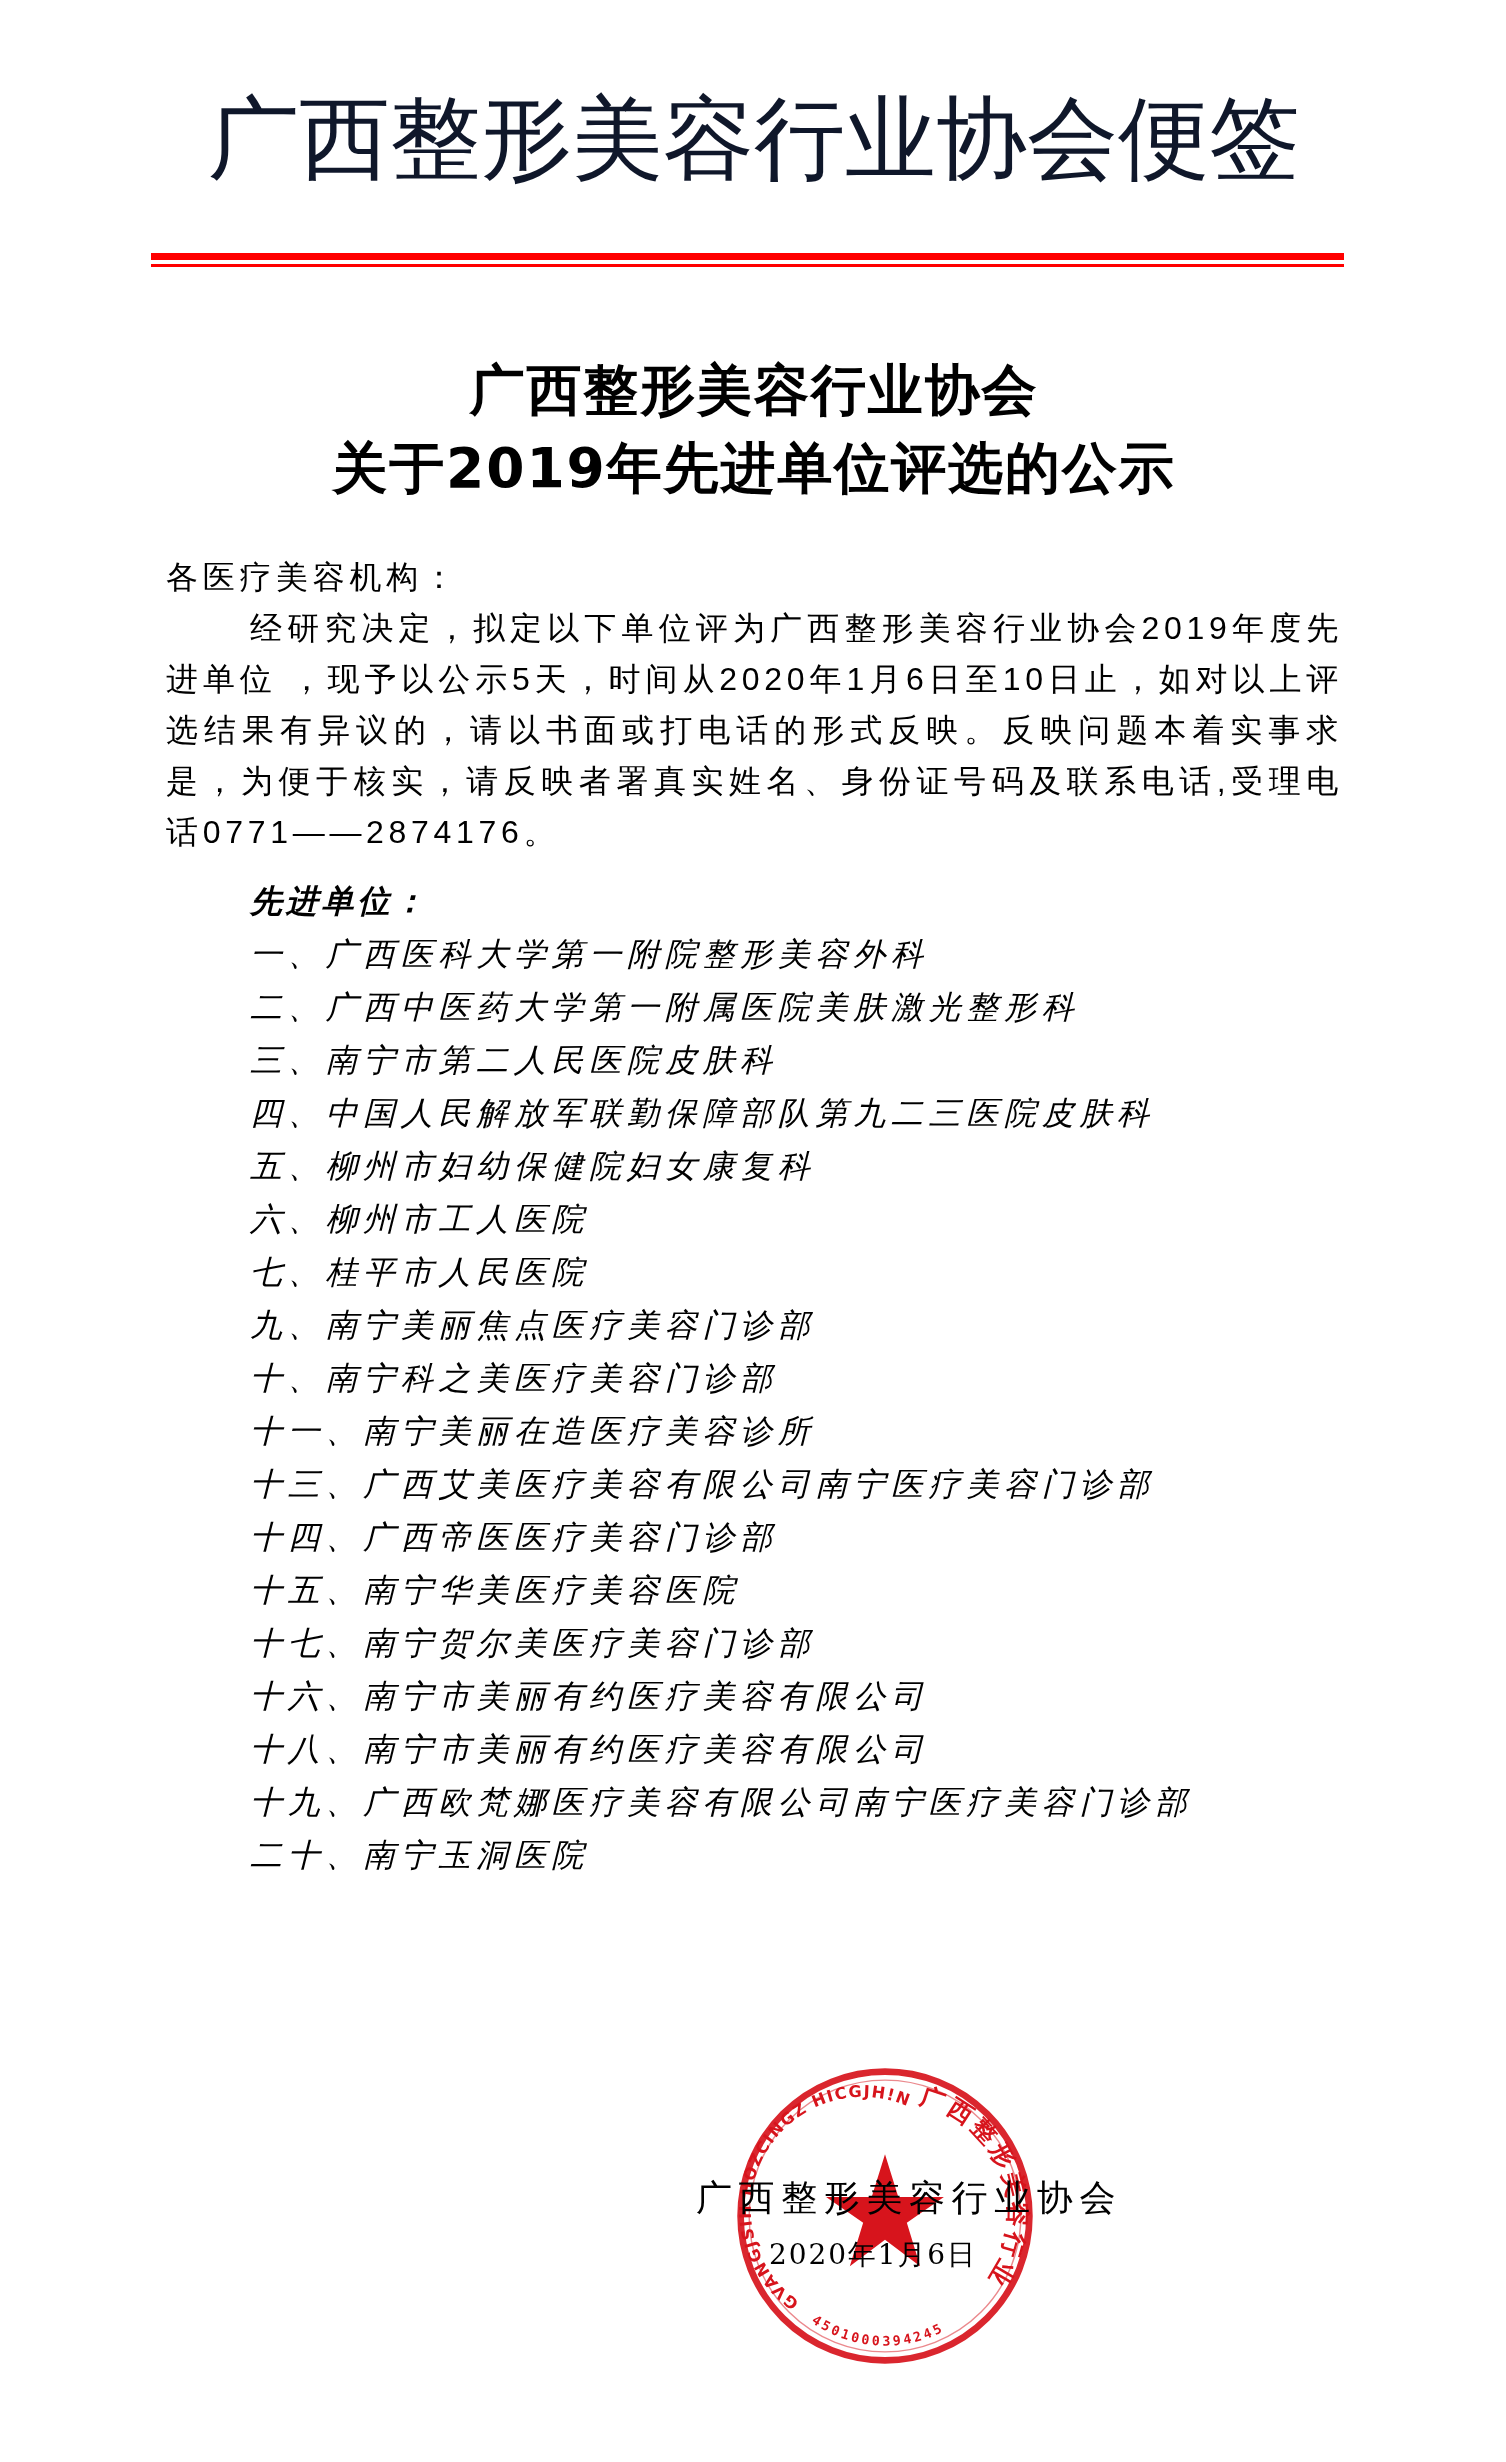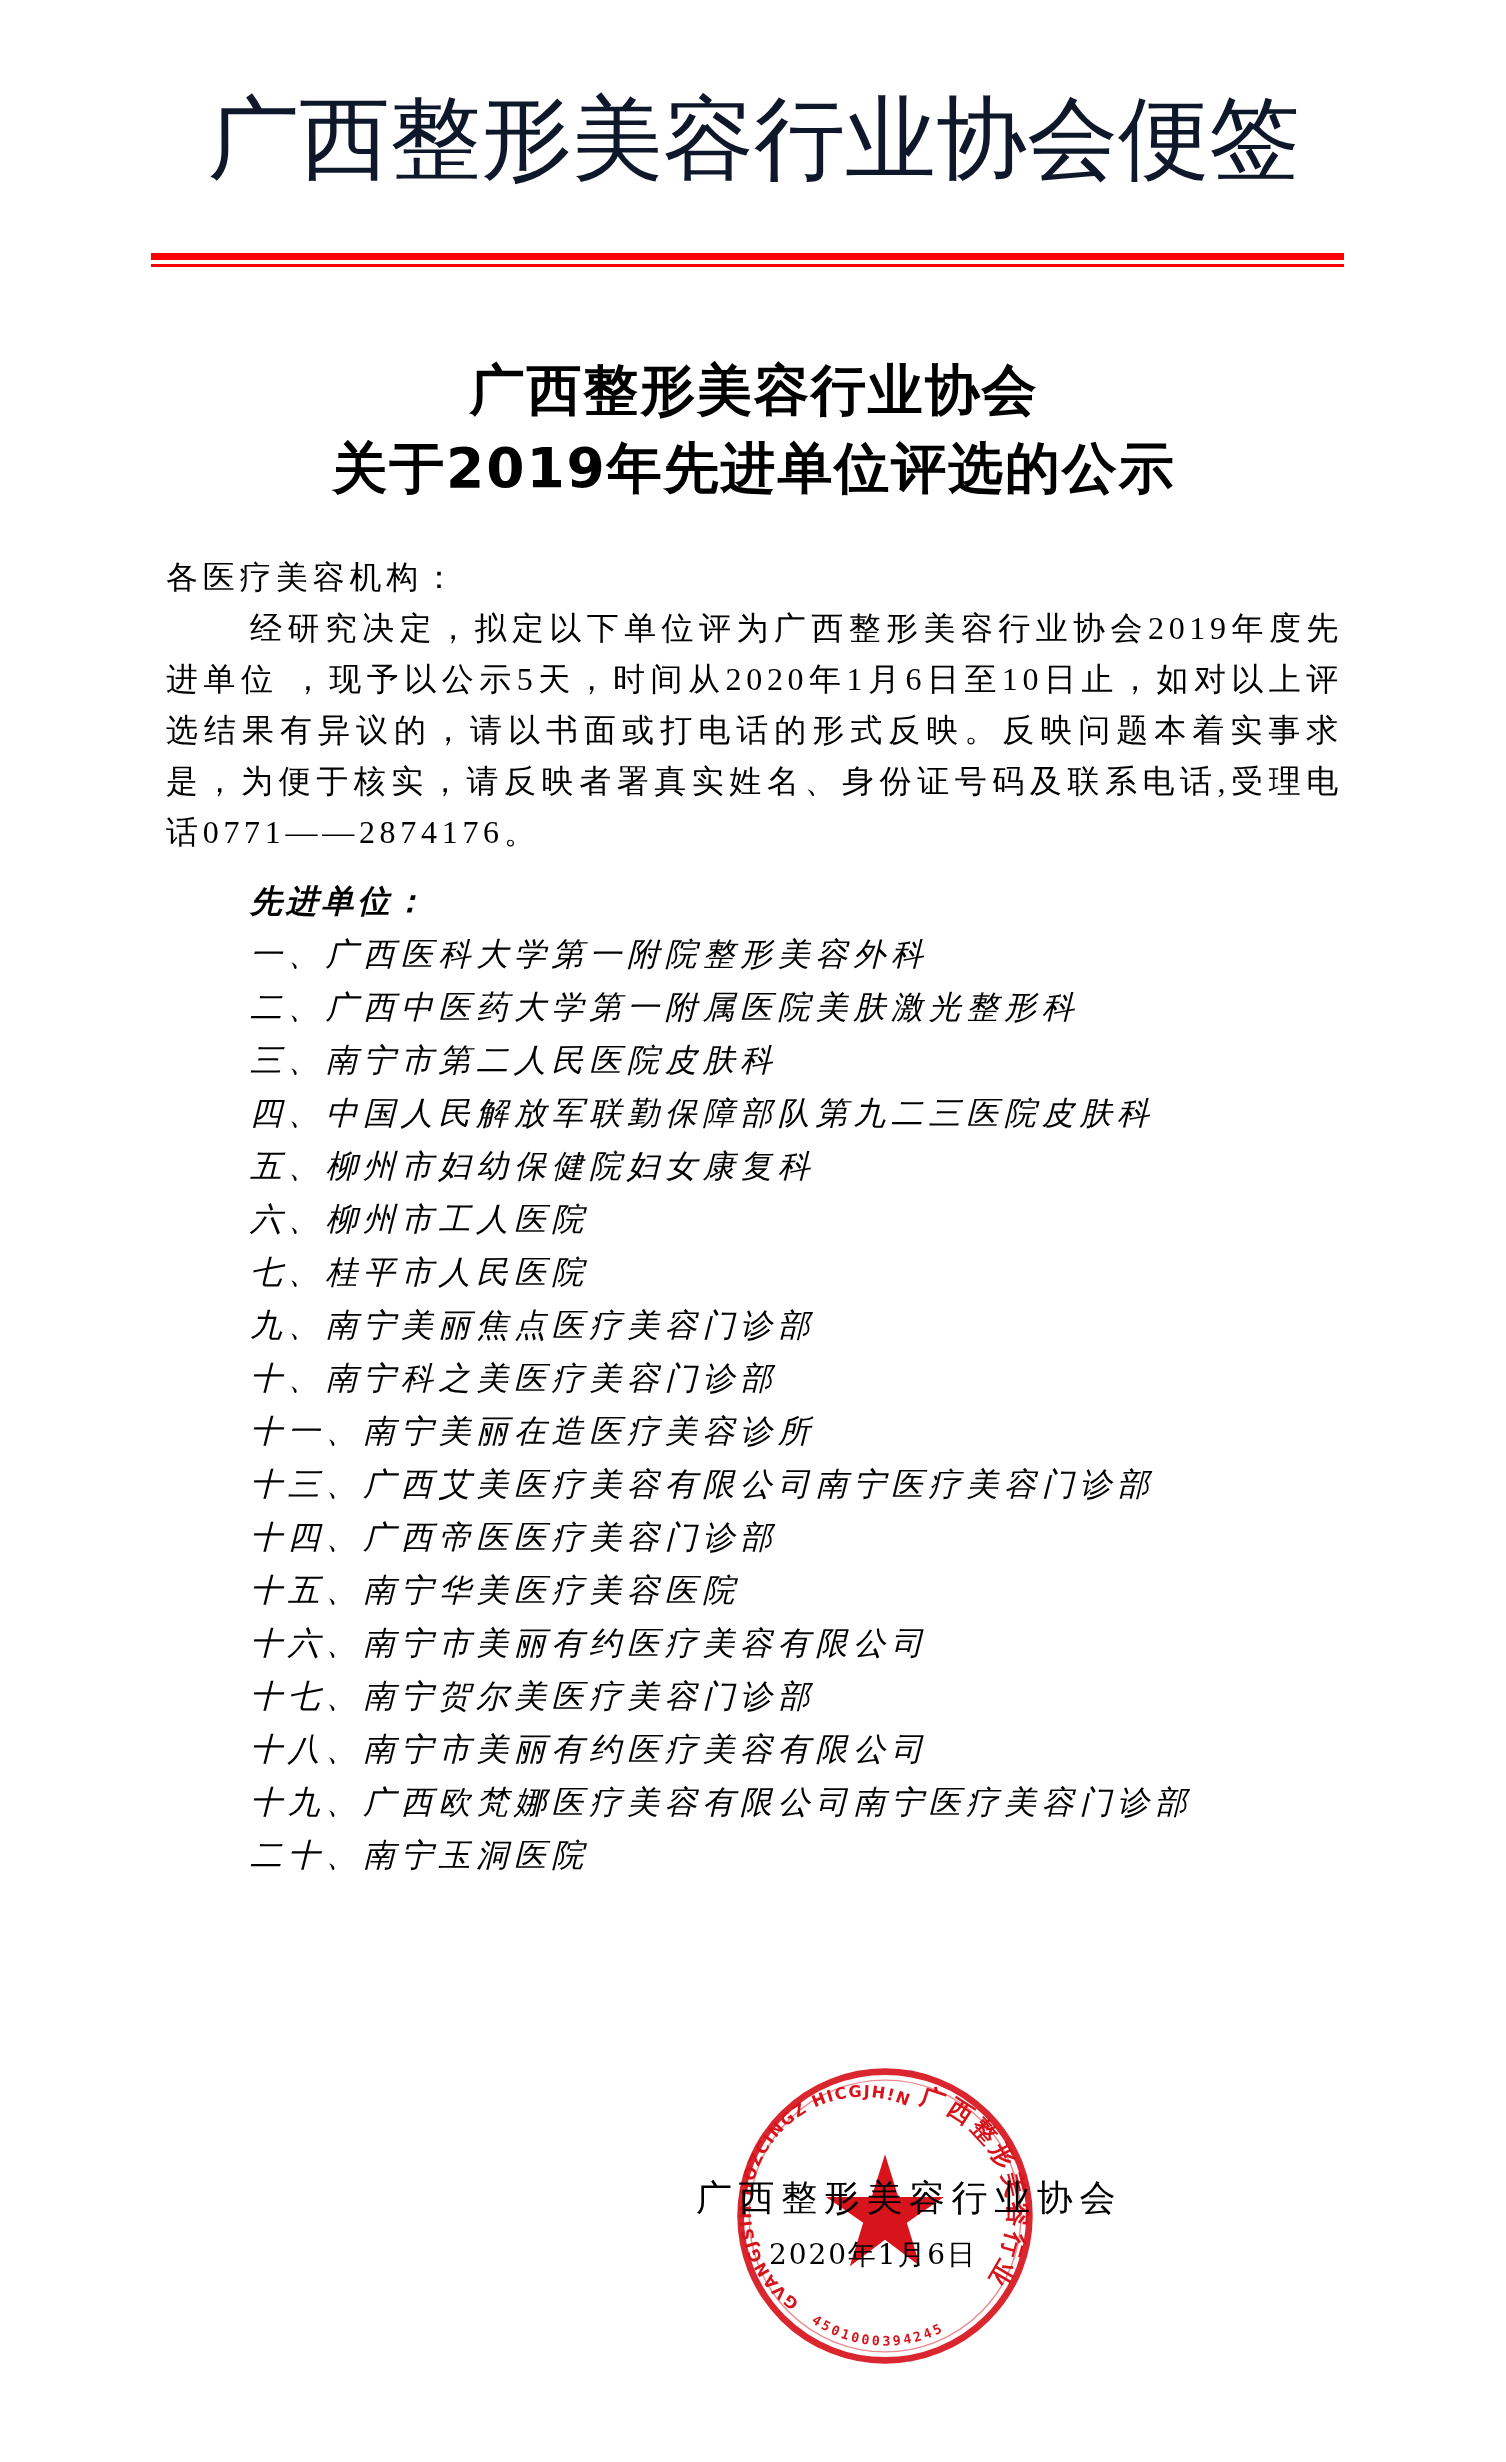--- a/index.html
+++ b/index.html
@@ -58,21 +58,21 @@
       letter-spacing: 1.9px;
     }
     .doc-heading.line1 { top: 357px; }
     .doc-heading.line2 { top: 435px; }
 
     .body-block {
       position: absolute;
       left: 166px;
       top: 552px;
       width: 1177px;
-      font-family: Liberation Serif, serif;
+      font-family: Liberation Sans, sans-serif;
       font-size: 32px;
       line-height: 51px;
       letter-spacing: 4.7px;
     }
     .salutation { margin: 0; white-space: nowrap; }
     .paragraph {
       margin: 0;
       text-indent: 84px;
       text-align: justify;
       text-align-last: left;
@@ -149,22 +149,22 @@
   <p class="list-item">四、中国人民解放军联勤保障部队第九二三医院皮肤科</p>
   <p class="list-item">五、柳州市妇幼保健院妇女康复科</p>
   <p class="list-item">六、柳州市工人医院</p>
   <p class="list-item">七、桂平市人民医院</p>
   <p class="list-item">九、南宁美丽焦点医疗美容门诊部</p>
   <p class="list-item">十、南宁科之美医疗美容门诊部</p>
   <p class="list-item">十一、南宁美丽在造医疗美容诊所</p>
   <p class="list-item">十三、广西艾美医疗美容有限公司南宁医疗美容门诊部</p>
   <p class="list-item">十四、广西帝医医疗美容门诊部</p>
   <p class="list-item">十五、南宁华美医疗美容医院</p>
+  <p class="list-item">十七、南宁贺尔美医疗美容门诊部</p>
   <p class="list-item">十六、南宁市美丽有约医疗美容有限公司</p>
-  <p class="list-item">十七、南宁贺尔美医疗美容门诊部</p>
   <p class="list-item">十八、南宁市美丽有约医疗美容有限公司</p>
   <p class="list-item">十九、广西欧梵娜医疗美容有限公司南宁医疗美容门诊部</p>
   <p class="list-item">二十、南宁玉洞医院</p>
 </div>
 
 <svg class="seal" viewBox="0 0 320 320" xmlns="http://www.w3.org/2000/svg">
   <defs>
     <path id="seal-arc-left" d="M 70 250 A 118 118 0 0 1 185 45" fill="none"></path>
     <path id="seal-arc-right" d="M 195 42 A 118 118 0 0 1 262 235" fill="none"></path>
     <path id="seal-arc-bottom" d="M 70 262 A 135 135 0 0 0 250 262" fill="none"></path>

